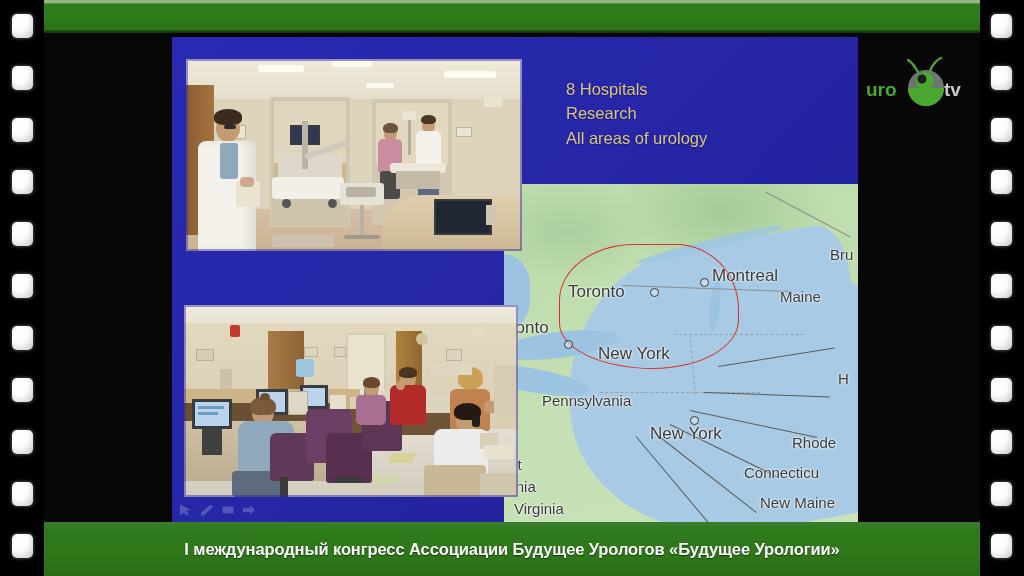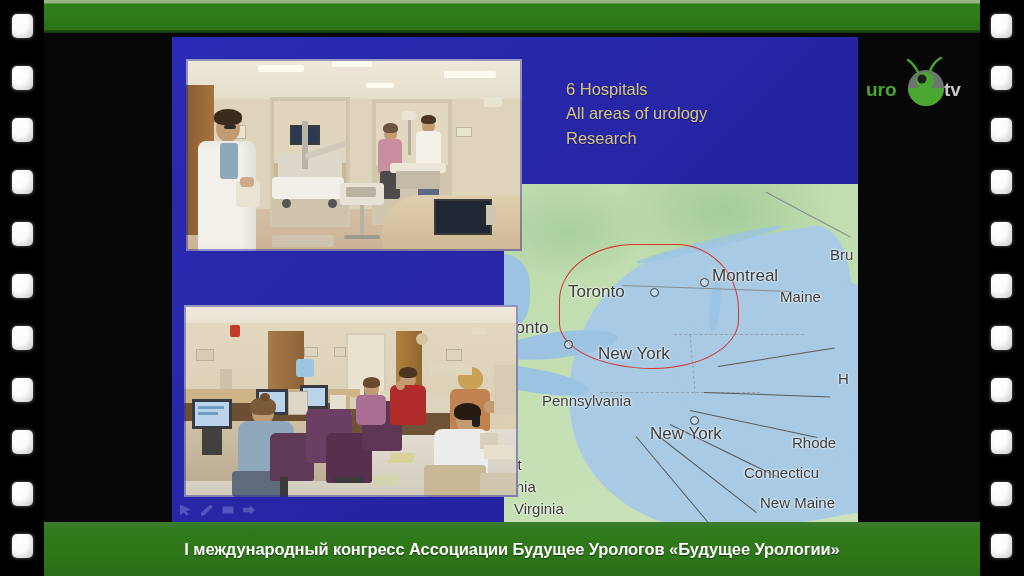--- a/index.html
+++ b/index.html
@@ -291,23 +291,23 @@
         <span class="map-label" style="left:288px; top:250px;">Rhode</span>
         <span class="map-label" style="left:240px; top:280px;text-align:center;">Connecticu</span>
         <span class="map-label" style="left:256px; top:310px;">New Maine</span>
         <span class="map-label" style="left:6px;   top:272px;">st</span>
         <span class="map-label" style="left:-18px; top:294px;">Virginia</span>
         <span class="map-label" style="left:10px;  top:316px;">Virginia</span>
       </div>
     </div>
 
     <div id="bullets">
-      <div>6 Hospitals</div>
+      <div>8 Hospitals</div>
+      <div>Research</div>
       <div>All areas of urology</div>
-      <div>Research</div>
     </div>
 
     <div class="photo" id="photo-top">
 
       <div class="ceiling" style="left:0; top:0; width:336px; height:46px; background:linear-gradient(to bottom,#efe9da,#e3dcc9);"></div>
       <div class="wall" style="left:0; top:40px; width:336px; height:130px;"></div>
       <div class="floor" style="left:0; top:150px; width:336px; height:42px; background:linear-gradient(to bottom,#d5bfa5,#cbb294);"></div>
 
       <div class="light" style="left:72px;  top:6px;  width:46px; height:7px;"></div>
       <div class="light" style="left:146px; top:2px;  width:40px; height:6px;"></div>

